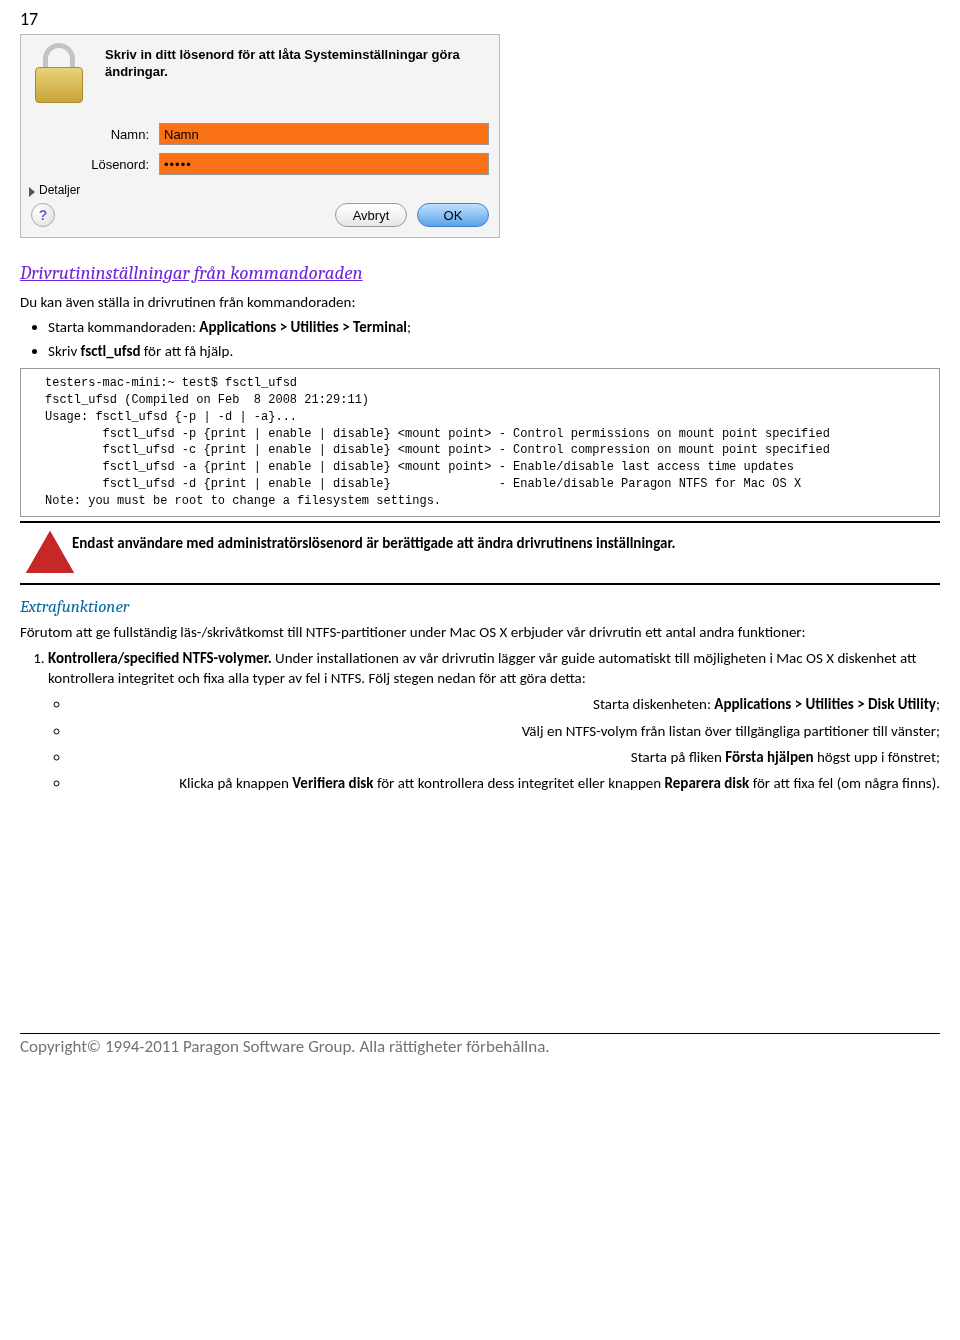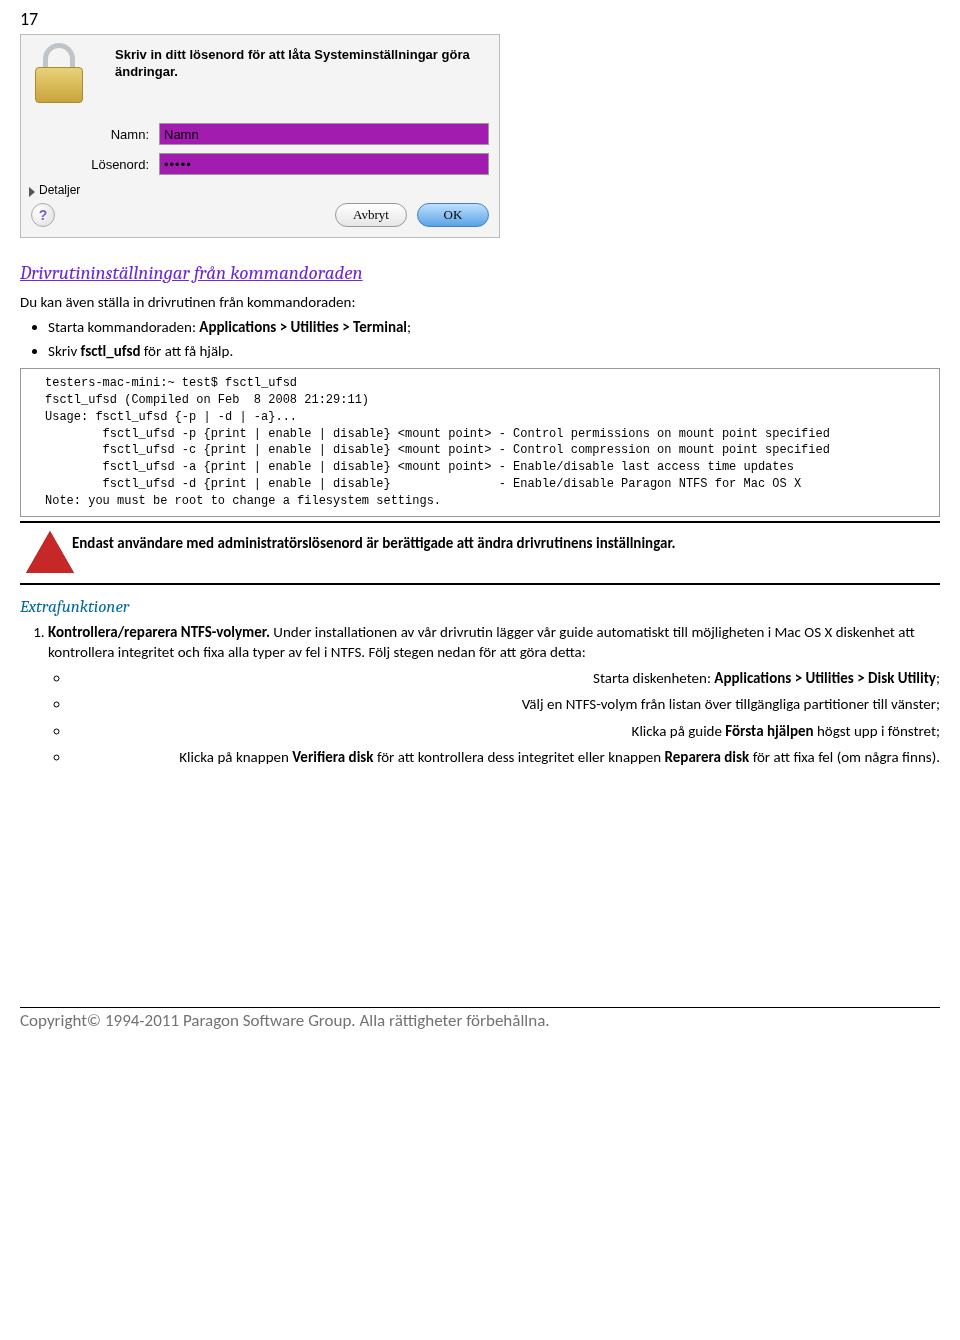--- a/index.html
+++ b/index.html
@@ -24,21 +24,21 @@
   .dialog {
     border: 1px solid #bbb;
     width: 480px;
     background: #f4f4f4;
     padding: 10px;
     font-family: -apple-system, "Lucida Grande", Arial, sans-serif;
     font-size: 13px;
     color: #000;
     position: relative;
   }
-  .dialog-top { display: flex; gap: 24px; align-items: flex-start; }
+  .dialog-top { display: flex; gap: 14px; align-items: flex-start; }
   .lock-icon {
     width: 60px; height: 60px;
     flex: 0 0 60px;
     position: relative;
   }
   .lock-body {
     width: 48px; height: 36px;
     background: linear-gradient(#e8d27a,#c9a43a);
     border: 1px solid #a88a2f;
     border-radius: 4px;
@@ -71,21 +71,21 @@
     padding-right: 10px;
     font-size: 13px;
   }
   .field-row input {
     flex: 1;
     height: 22px;
     border: 1px solid #999;
     padding: 1px 4px;
     font-size: 13px;
     font-family: inherit;
-    background: #a21caf;
+    background: #f97316;
   }
   .field-row input.pw { letter-spacing: 1px; }
   .details-row {
     display: flex;
     align-items: flex-end;
     gap: 4px;
     font-size: 12px;
     margin: 4px 0 6px -2px;
     cursor: pointer;
   }
@@ -117,21 +117,21 @@
   }
   .spacer { flex: 1; }
   .mac-btn {
     min-width: 72px;
     height: 24px;
     border-radius: 12px;
     border: 1px solid #999;
     background: linear-gradient(#fff,#e6e6e6);
     font-size: 13px;
     cursor: pointer;
-    font-family: Liberation Serif, serif;
+    font-family: Liberation Sans, sans-serif;
   }
   .mac-btn.primary {
     background: linear-gradient(#bfe0ff,#5aa3e6);
     border-color: #4a7ec7;
     color: #000;
   }
   
   h3.section {
     color: #6d28d9;
     font-style: italic;
@@ -278,31 +278,32 @@
 
   <div class="warn-box">
     <div class="warn-icon">
       <div class="warn-triangle"></div>
       <div class="warn-bang">!</div>
     </div>
     <div class="warn-text">Endast användare med administratörslösenord är berättigade att ändra drivrutinens inställningar.</div>
   </div>
 
   <h4 class="subsection">Extrafunktioner</h4>
+  <p class="body-text">Förutom att ge fullständig läs-/skrivåtkomst till NTFS-partitioner under Mac OS X erbjuder vår drivrutin ett antal andra funktioner:</p>
 
   <ol class="numbered">
     <li>
-      <strong>Kontrollera/reparera NTFS-volymer.</strong><span> Under installationen av vår drivrutin lägger vår guide automatiskt till möjligheten i Mac OS X diskenhet att kontrollera integritet och fixa alla typer av fel i NTFS. Följ stegen nedan för att göra detta:</span>
+      <strong>Kontrollera/specified NTFS-volymer.</strong><span> Under installationen av vår drivrutin lägger vår guide automatiskt till möjligheten i Mac OS X diskenhet att kontrollera integritet och fixa alla typer av fel i NTFS. Följ stegen nedan för att göra detta:</span>
       <ul class="sub-bullets">
         <li>
           <span>Starta diskenheten: </span><strong>Applications &gt; Utilities &gt; Disk Utility</strong><span>;</span>
         </li>
         <li>Välj en NTFS-volym från listan över tillgängliga partitioner till vänster;</li>
         <li>
-          <span>Klicka på guide </span><strong>Första hjälpen</strong><span> högst upp i fönstret;</span>
+          <span>Starta på fliken </span><strong>Första hjälpen</strong><span> högst upp i fönstret;</span>
         </li>
         <li>
           <span>Klicka på knappen </span><strong>Verifiera disk</strong><span> för att kontrollera dess integritet eller knappen </span><strong>Reparera disk</strong><span> för att fixa fel (om några finns).</span>
         </li>
       </ul>
     </li>
   </ol>
 
   <div class="footer">Copyright© 1994-2011 Paragon Software Group. Alla rättigheter förbehållna.</div>
 </div>

